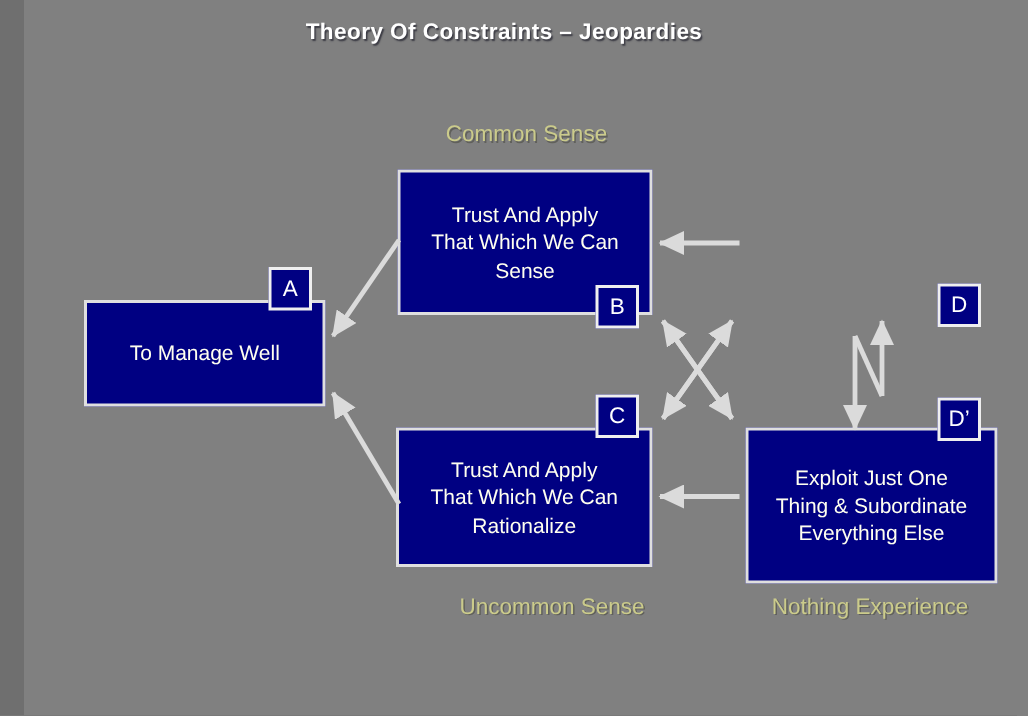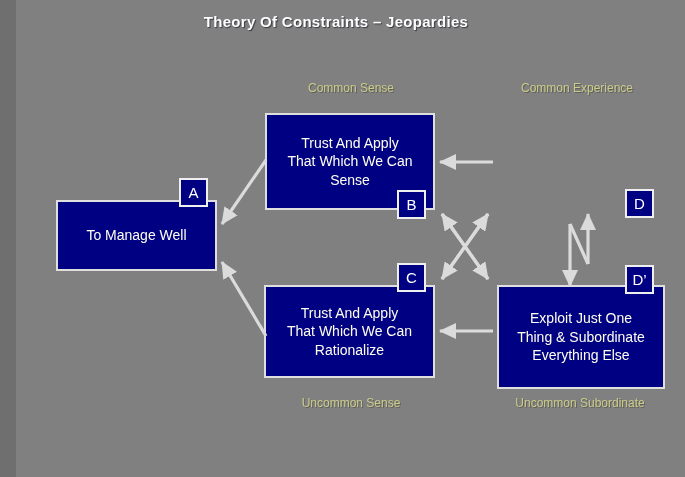--- a/index.html
+++ b/index.html
@@ -17,27 +17,27 @@
   .title{
     position:absolute;left:0;top:13px;width:640px;
     text-align:center;
     font-size:15px;font-weight:bold;color:#ffffff;
     text-shadow:1px 1px 1px rgba(45,45,55,.85);
     letter-spacing:.3px;
   }
   .quad-label{
     position:absolute;
     transform:translateX(-50%);
-    font-size:12px;color:#cbcb8b;
+    font-size:15px;color:#cbcb8b;
     text-shadow:1px 1px 0 rgba(70,70,60,.55);
     white-space:nowrap;
   }
   .ql-cs{left:335px;top:81px;}
   .ql-ce{left:561px;top:81px;}
-  .ql-us{left:335px;top:396px;}
+  .ql-us{left:352px;top:396px;}
   .ql-ue{left:564px;top:396px;}
   .node{
     position:absolute;
     background:#000082;
     border:2px solid #dfdfdf;
     box-sizing:border-box;
     display:flex;align-items:center;justify-content:center;
     color:#fffff0;font-size:14px;line-height:1.32;
     text-align:center;
   }
@@ -66,23 +66,22 @@
   }
 </style>
 </head>
 <body>
 
 <div class="canvas">
 
   <div class="title">Theory Of Constraints – Jeopardies</div>
 
   <div class="quad-label ql-cs">Common Sense</div>
-  <div class="quad-label ql-ce">Common Experience</div>
   <div class="quad-label ql-us">Uncommon Sense</div>
-  <div class="quad-label ql-ue">Uncommon Subordinate</div>
+  <div class="quad-label ql-ue">Nothing Experience</div>
 
   <div class="node node-a">
     <div class="node-text">To Manage Well</div>
   </div>
   <div class="node node-b">
     <div class="node-text">Trust And Apply
 That Which We Can
 Sense</div>
   </div>
   <div class="node node-c">

